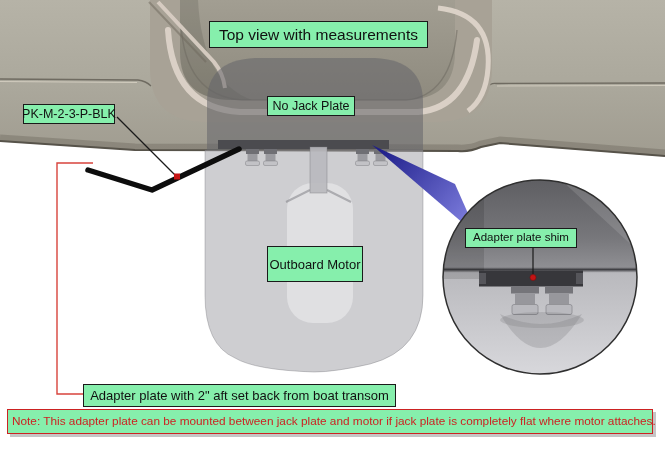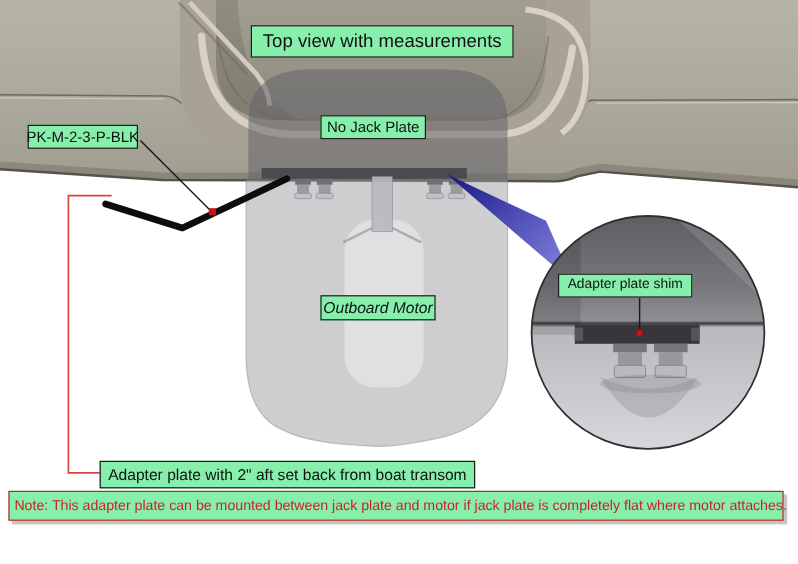--- a/index.html
+++ b/index.html
@@ -5,21 +5,21 @@
   html,body{margin:0;padding:0;background:#fff;}
   .stage{position:relative;width:665px;height:470px;background:#ffffff;overflow:hidden;
          font-family:"Liberation Sans",sans-serif;}
   .stage svg{position:absolute;left:0;top:0;}
   .callout{position:absolute;box-sizing:border-box;background:#86efac;border:1.4px solid #1a1a1a;
            color:#111;display:flex;align-items:center;justify-content:center;white-space:nowrap;
            line-height:1;z-index:30;}
   .title-box{left:209px;top:21px;width:219px;height:27px;font-size:15.5px;border-width:1.5px;}
   .pk-box{left:11px;top:104px;width:92px;height:20px;font-size:12.5px;margin-left:12px;}
   .nojack-box{left:267px;top:96px;width:88px;height:20px;font-size:12.5px;}
-  .outboard-box{left:267px;top:246px;width:96px;height:21px;font-size:13px;font-style:italic;}
+  .outboard-box{left:267px;top:246px;width:96px;height:36px;font-size:13px;}
   .setback-box{left:83px;top:384px;width:313px;height:23px;font-size:13px;}
   .shim-box{left:465px;top:228px;width:112px;height:20px;font-size:11.5px;border-width:1.2px;}
   .note-box{left:7px;top:409px;width:646px;height:25px;font-size:11.8px;color:#cc2222;
             border:1px solid #cc2222;justify-content:flex-start;padding-left:4px;
             box-shadow:3px 3px 0 rgba(150,150,150,.55);}
 </style>
 </head>
 <body>
 
 <div class="stage">

